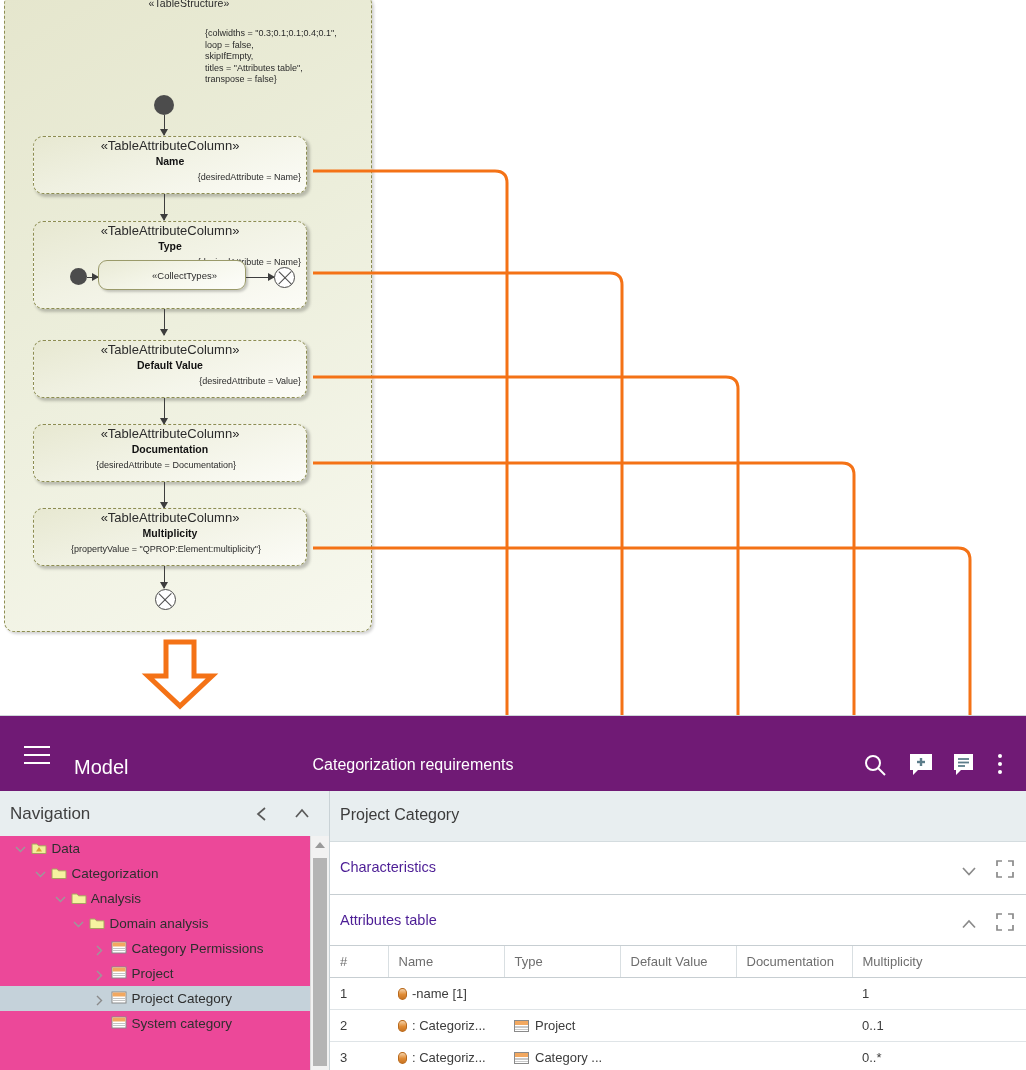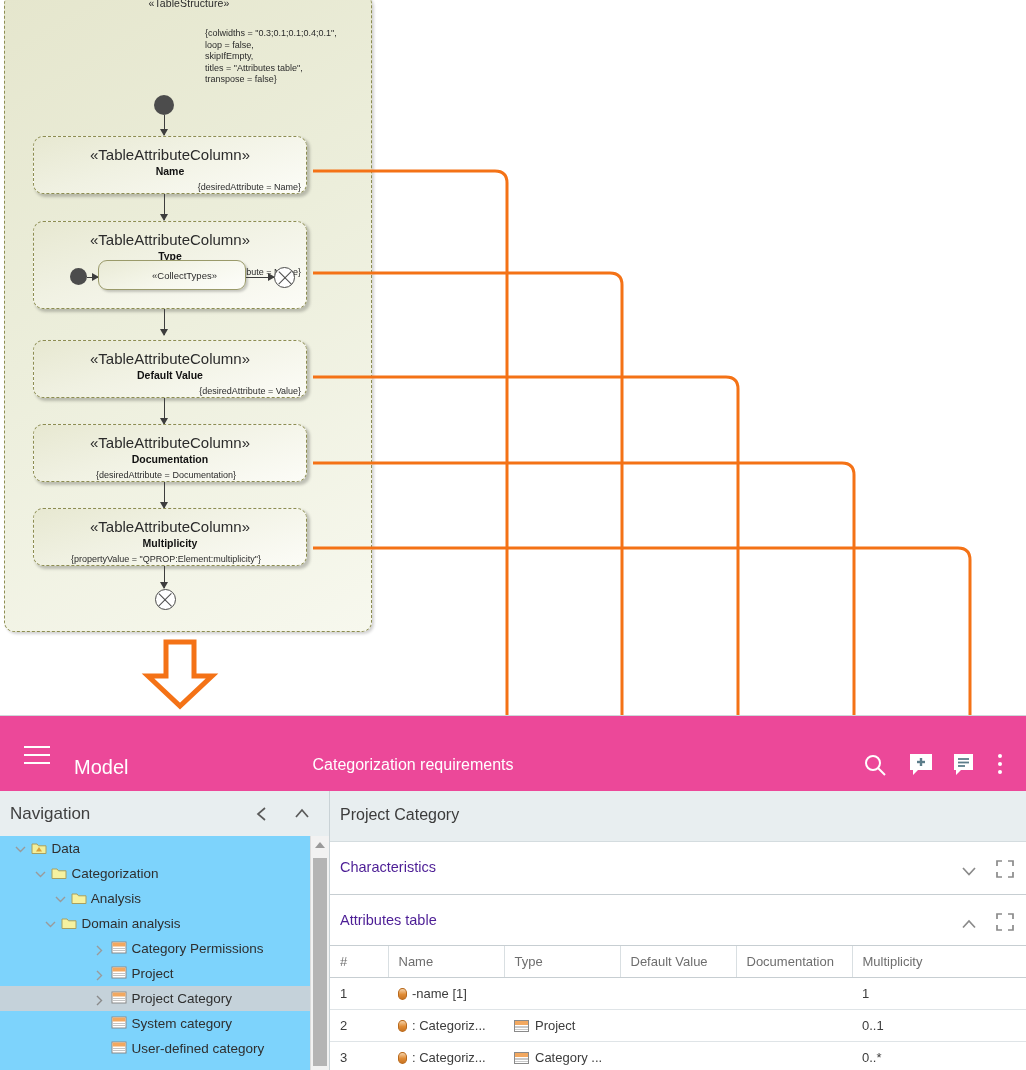--- a/index.html
+++ b/index.html
@@ -48,21 +48,21 @@
     border-left:4px solid transparent;border-right:4px solid transparent;
     border-top:7px solid #3d3d3d;
   }
   .col-node{
     position:absolute;width:274px;
     border:1.2px dashed #8d8d52;border-radius:10px;
     background:linear-gradient(160deg,#e7e8d1 0%,#f0f1e2 40%,#fcfcf7 100%);
     box-shadow:2.5px 2.5px 3px rgba(0,0,0,.22);
     box-sizing:border-box;
   }
-  .col-stereo{text-align:center;font-size:15px;color:#2b2b2b;margin-top:9px;}
+  .col-stereo{text-align:center;font-size:13px;color:#2b2b2b;margin-top:1px;}
   .col-name{text-align:center;font-size:10.5px;font-weight:bold;color:#111;margin-top:2px;}
   .col-prop{text-align:right;font-size:9px;color:#2b2b2b;margin-top:5px;padding-right:5px;}
   .col-prop.center{text-align:center;padding-right:8px;}
   #collect-box{
     position:absolute;left:64px;top:38px;width:148px;height:30px;
     border:1.2px solid #9a9a6a;border-radius:9px;
     background:linear-gradient(160deg,#e9ead5 0%,#f6f7ec 55%,#fdfdfa 100%);
     box-shadow:2px 2px 2.5px rgba(0,0,0,.2);
     box-sizing:border-box;
     font-size:9.5px;color:#2b2b2b;text-align:center;line-height:30px;padding-left:25px;
@@ -76,21 +76,21 @@
   
   #big-arrow{position:absolute;left:140px;top:638px;width:80px;height:72px;}
   
   #connectors{position:absolute;left:0;top:0;width:1026px;height:1070px;pointer-events:none;}
   
   #app{
     position:absolute;left:0;top:715px;width:1026px;height:355px;
     background:#ffffff;border-top:1px solid #cfd6d9;
   }
   #appbar{
-    position:relative;height:75px;background:#ec4899;color:#fff;
+    position:relative;height:75px;background:#701a75;color:#fff;
   }
   #hamburger{
     position:absolute;left:24px;top:38px;width:26px;height:2.4px;background:#fff;
   }
   #hamburger:before,#hamburger:after{
     content:"";position:absolute;left:0;width:26px;height:2.4px;background:#fff;
   }
   #hamburger:before{top:-8px;}
   #hamburger:after{top:8px;}
   #app-title{
@@ -108,21 +108,21 @@
   #nav-head{
     position:relative;height:45px;background:#e8eef0;border-bottom:1px solid #d4dcdf;
   }
   #nav-head-label{
     position:absolute;left:10px;top:13px;font-size:17px;color:#404040;
   }
   #nav-collapse{position:absolute;right:58px;top:14px;}
   #nav-up{position:absolute;right:18px;top:14px;}
   #tree{
     position:absolute;left:0;top:45px;width:312px;height:235px;
-    overflow:hidden;background:#7dd3fc;
+    overflow:hidden;background:#ec4899;
   }
   .tree-row{
     position:relative;height:25px;line-height:25px;font-size:13.5px;color:#2f2f2f;
     white-space:nowrap;
   }
   .tree-row.selected{background:#c5d2da;}
   .twisty{
     display:inline-block;width:13px;height:25px;vertical-align:top;position:relative;
   }
   .twisty svg{position:absolute;left:0;top:8px;}
@@ -359,21 +359,21 @@
             </svg>
         </span>
         <span class="tw-icon">
           <svg width="16" height="14" viewBox="0 0 16 14">
               <path d="M1,3 H6 L7.5,4.8 H15 V12.5 H1 Z" fill="#f6f2a0" stroke="#a8a060" stroke-width="1"></path>
             </svg>
         </span>
         <span>Analysis</span>
       </div>
 
-      <div class="tree-row" style="padding-left:44px;">
+      <div class="tree-row" style="padding-left:72px;">
         <span class="twisty">
           <svg width="13" height="10" viewBox="0 0 13 10">
               <polyline points="2,3 6.5,7.5 11,3" fill="none" stroke="#9a9a9a" stroke-width="1.4"></polyline>
             </svg>
         </span>
         <span class="tw-icon">
           <svg width="16" height="14" viewBox="0 0 16 14">
               <path d="M1,3 H6 L7.5,4.8 H15 V12.5 H1 Z" fill="#f6f2a0" stroke="#a8a060" stroke-width="1"></path>
             </svg>
         </span>
@@ -437,32 +437,20 @@
           <svg width="16" height="13" viewBox="0 0 16 13">
               <rect x="1" y="1" width="14" height="11" fill="#fff" stroke="#8a8a8a" stroke-width="1"></rect>
               <rect x="1.5" y="1.5" width="13" height="4" fill="#f2a860"></rect>
               <line x1="1.5" y1="7.5" x2="14.5" y2="7.5" stroke="#c4c4c4"></line>
               <line x1="1.5" y1="9.5" x2="14.5" y2="9.5" stroke="#c4c4c4"></line>
             </svg>
         </span>
         <span>System category</span>
       </div>
 
-      <div class="tree-row" style="padding-left:94px;">
-        <span class="twisty"></span>
-        <span class="tw-icon">
-          <svg width="16" height="13" viewBox="0 0 16 13">
-              <rect x="1" y="1" width="14" height="11" fill="#fff" stroke="#8a8a8a" stroke-width="1"></rect>
-              <rect x="1.5" y="1.5" width="13" height="4" fill="#f2a860"></rect>
-              <line x1="1.5" y1="7.5" x2="14.5" y2="7.5" stroke="#c4c4c4"></line>
-              <line x1="1.5" y1="9.5" x2="14.5" y2="9.5" stroke="#c4c4c4"></line>
-            </svg>
-        </span>
-        <span>User-defined category</span>
-      </div>
     </div>
 
     <div id="tree-scroll">
       <div id="tree-scroll-up"></div>
       <div id="tree-scroll-thumb"></div>
     </div>
   </div>
 
   <div id="content">
     <div id="content-title">

